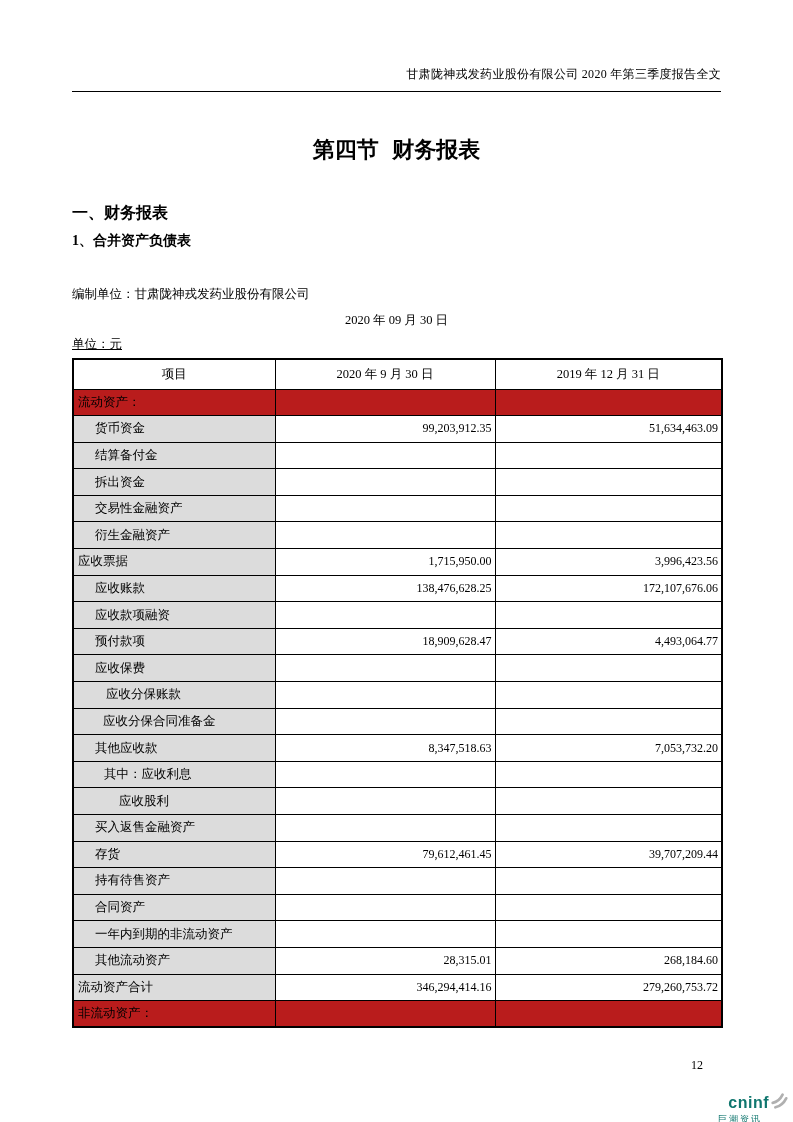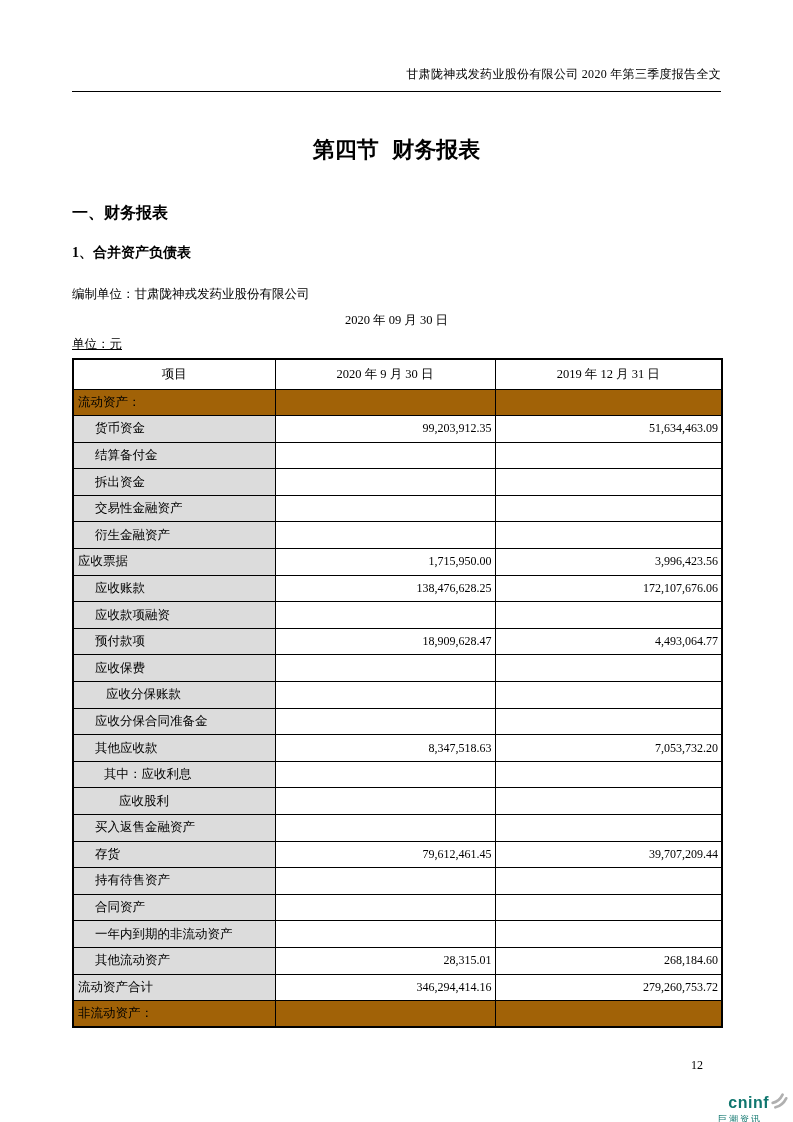--- a/index.html
+++ b/index.html
@@ -12,21 +12,21 @@
   .doc-header {
     position:absolute; left:72px; width:649px; top:50px;
     text-align:right; font-size:12px; letter-spacing:0.3px;
     padding-bottom:8px; border-bottom:1.5px solid #000;
   }
   .doc-title {
     position:absolute; left:0; width:100%; top:119px;
     text-align:center; font-size:22px; font-weight:bold; word-spacing:8px;
   }
   .sec1 { position:absolute; left:72px; top:187px; font-size:16px; font-weight:bold; }
-  .sec2 { position:absolute; left:72px; top:228px; font-size:14px; font-weight:bold;text-align:right; }
+  .sec2 { position:absolute; left:72px; top:216px; font-size:14px; font-weight:bold;text-align:right; }
   .prepared { position:absolute; left:72px; top:270px; font-size:12.5px; }
   .report-date { position:absolute; left:0; width:100%; top:296px; text-align:center; font-size:12.5px; }
   .unit { position:absolute; left:72px; width:649px; top:320px; text-align:left; font-size:12.5px;text-decoration:underline; }
 
   table.bs {
     position:absolute; left:72px; top:342px; width:649px;
     border-collapse:collapse; table-layout:fixed;
     border:2px solid #000;
   }
   table.bs col.c1 { width:202px; }
@@ -34,21 +34,21 @@
   table.bs col.c3 { width:227px; }
   table.bs th, table.bs td {
     border:1px solid #000; font-weight:normal;
     font-size:12.5px; padding:0; overflow:hidden; white-space:nowrap;
   }
   table.bs thead tr { height:30px; }
   table.bs tbody tr { height:26.6px; }
   table.bs th { text-align:center; background:#ffffff; }
   table.bs td.label { background:#dcdcdc; text-align:left; }
   table.bs td.value { background:#ffffff; text-align:right; padding-right:3px; font-size:12px; }
-  table.bs tr.section td { background:#a16207; }
+  table.bs tr.section td { background:#b91c1c; }
 
   .page-number { position:absolute; right:90px; top:1042px; font-size:12px; }
 
   .cn-logo { position:absolute; right:5px; top:1076px; width:104px; color:#0f766e;
              font-family:Liberation Sans, sans-serif; }
   .cn-logo-top { display:flex; justify-content:flex-end; align-items:center; gap:1px; }
   .cn-logo-name { font-size:16px; font-weight:bold; letter-spacing:0.5px; line-height:18px; }
   .cn-logo-sub { text-align:right; padding-right:26px; font-size:9px; letter-spacing:2px; line-height:10px; }
   .cn-logo-url { text-align:right; font-size:9.5px; line-height:12px; }
 </style>
@@ -138,21 +138,21 @@
           <td class="label" style="padding-left: 21px;">应收保费</td>
           <td class="value"></td>
           <td class="value"></td>
         </tr>
         <tr class="item">
           <td class="label" style="padding-left: 32px;">应收分保账款</td>
           <td class="value"></td>
           <td class="value"></td>
         </tr>
         <tr class="item">
-          <td class="label" style="padding-left: 21px;">应收分保合同准备金</td>
+          <td class="label" style="padding-left: 29px;">应收分保合同准备金</td>
           <td class="value"></td>
           <td class="value"></td>
         </tr>
         <tr class="item">
           <td class="label" style="padding-left: 21px;">其他应收款</td>
           <td class="value">8,347,518.63</td>
           <td class="value">7,053,732.20</td>
         </tr>
         <tr class="sub1">
           <td class="label" style="padding-left: 30px;">其中：应收利息</td>

